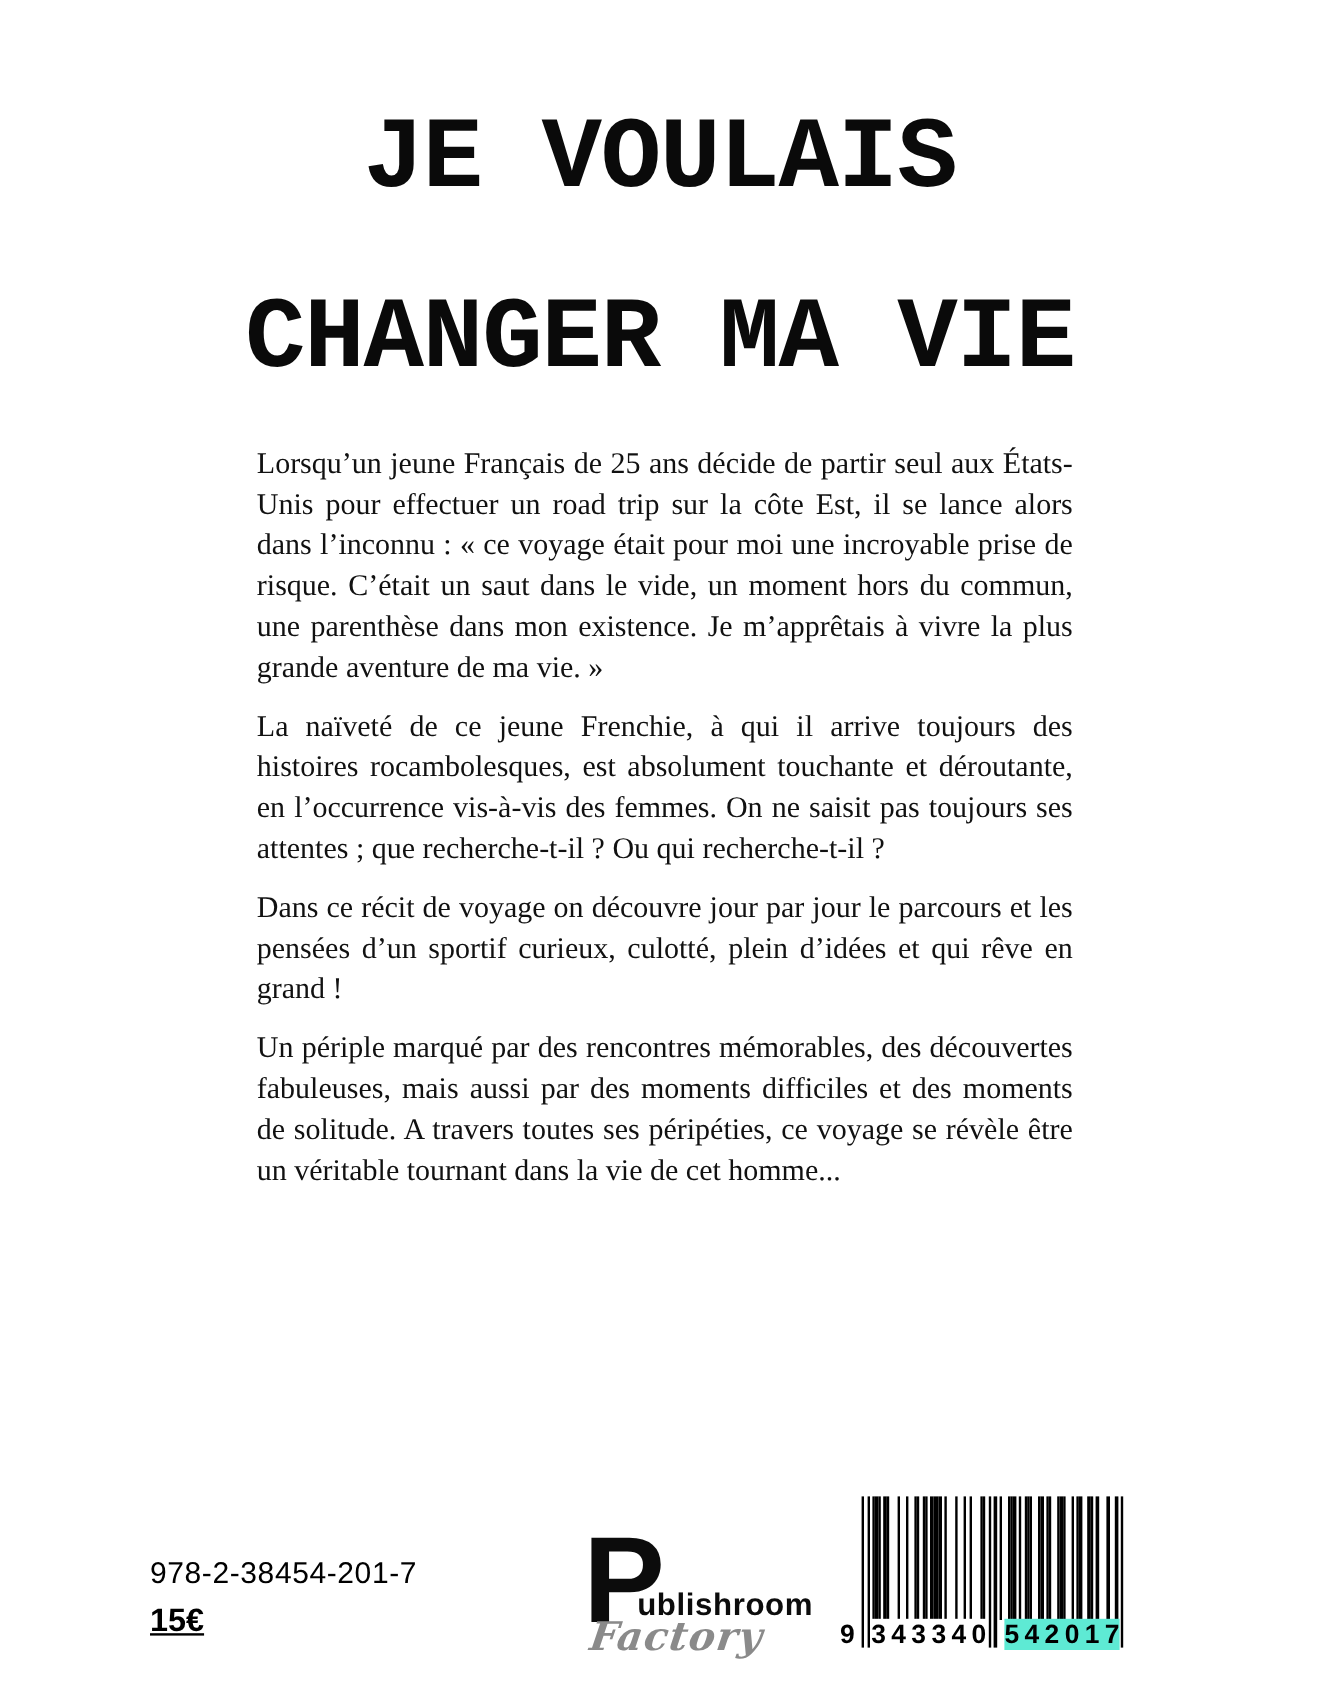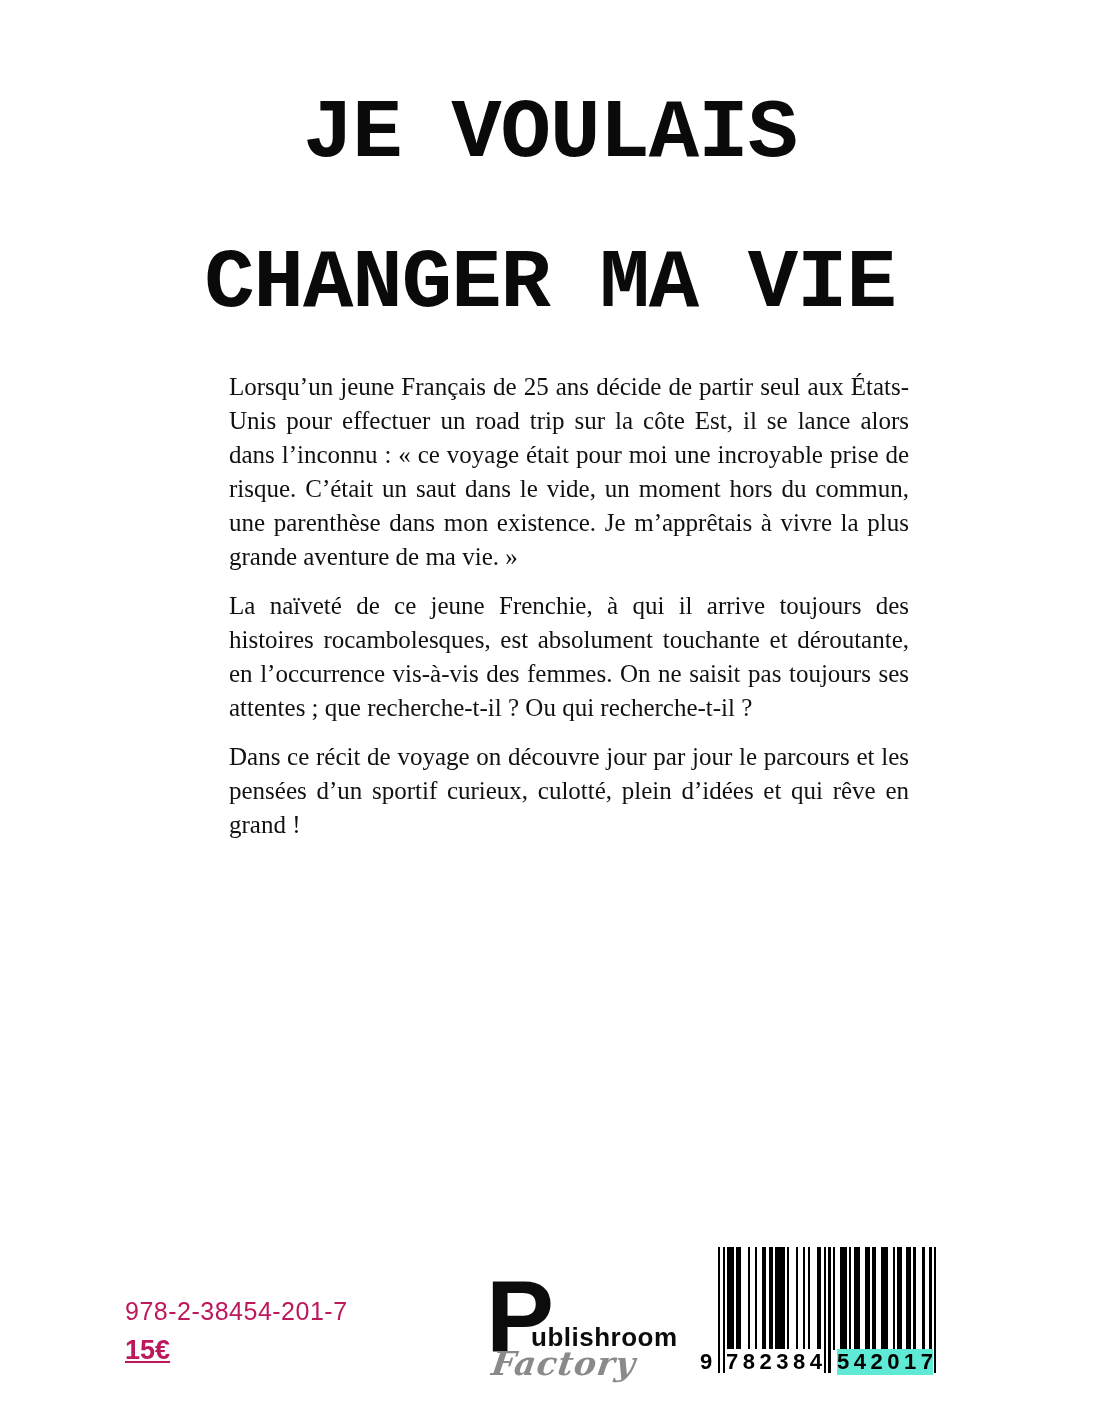--- a/index.html
+++ b/index.html
@@ -19,33 +19,33 @@
     font-family:"Liberation Mono", monospace;
     font-weight:700;
     font-size:84px;
     line-height:75px;
     letter-spacing:-1px;
     color:#0a0a0a;
     white-space:nowrap;
   }
   .synopsis{
     position:absolute;
-    left:229px; top:370px;
+    left:214px; top:370px;
     width:680px;
     font-size:25px;
     line-height:34px;
     text-align:justify;
     color:#111;
   }
   .synopsis p{margin:0 0 15px 0;}
   .isbn-block{
     position:absolute;
     left:125px; top:1297px;
     font-family:"Liberation Sans", sans-serif;
-    color:#be185d;
+    color:#000000;
   }
   .isbn{font-size:25px;letter-spacing:0.5px;}
   .price{font-size:27px;font-weight:700;margin-top:9px;text-decoration:underline;}
   
   .logo{
     position:absolute;
     left:486px; top:1276px;
     width:215px; height:118px;
     font-family:"Liberation Sans", sans-serif;
     color:#0c0c0c;
@@ -96,20 +96,21 @@
   <h1 class="title">
     <span>JE VOULAIS</span><br>
     <br>
     <span>CHANGER MA VIE</span>
   </h1>
 
   <div class="synopsis">
     <p>Lorsqu’un jeune Français de 25 ans décide de partir seul aux États-Unis pour effectuer un road trip sur la côte Est, il se lance alors dans l’inconnu : « ce voyage était pour moi une incroyable prise de risque. C’était un saut dans le vide, un moment hors du commun, une parenthèse dans mon existence. Je m’apprêtais à vivre la plus grande aventure de ma vie. »</p>
     <p>La naïveté de ce jeune Frenchie, à qui il arrive toujours des histoires rocambolesques, est absolument touchante et déroutante, en l’occurrence vis-à-vis des femmes. On ne saisit pas toujours ses attentes ; que recherche-t-il ? Ou qui recherche-t-il ?</p>
     <p>Dans ce récit de voyage on découvre jour par jour le parcours et les pensées d’un sportif curieux, culotté, plein d’idées et qui rêve en grand !</p>
+    <p>Un périple marqué par des rencontres mémorables, des découvertes fabuleuses, mais aussi par des moments difficiles et des moments de solitude. A travers toutes ses péripéties, ce voyage se révèle être un véritable tournant dans la vie de cet homme...</p>
   </div>
 
   <div class="isbn-block">
     <div class="isbn">978-2-38454-201-7</div>
     <div class="price">15€</div>
   </div>
 
   <div class="logo">
     <span class="logo-p">P</span>
     <span class="logo-rest">ublishroom</span>
@@ -209,18 +210,18 @@
         <div class="module"></div>
         <div class="module black"></div>
         <div class="module"></div>
         <div class="module"></div>
         <div class="module black guard"></div>
         <div class="module guard"></div>
         <div class="module black guard"></div>
       </div>
     <div class="bc-digits">
       <span class="bc-prefix">9</span>
-      <span class="bc-g1">782384</span>
+      <span class="bc-g1">343340</span>
       <span class="bc-g2">542017</span>
     </div>
   </div>
 
 </div>
 
 </body></html>

